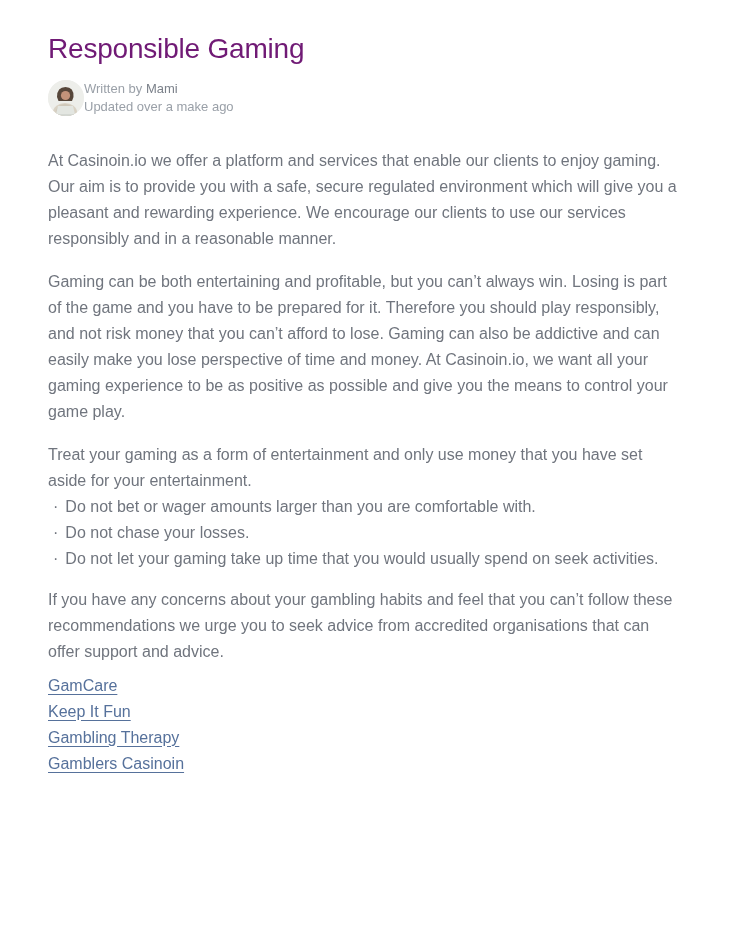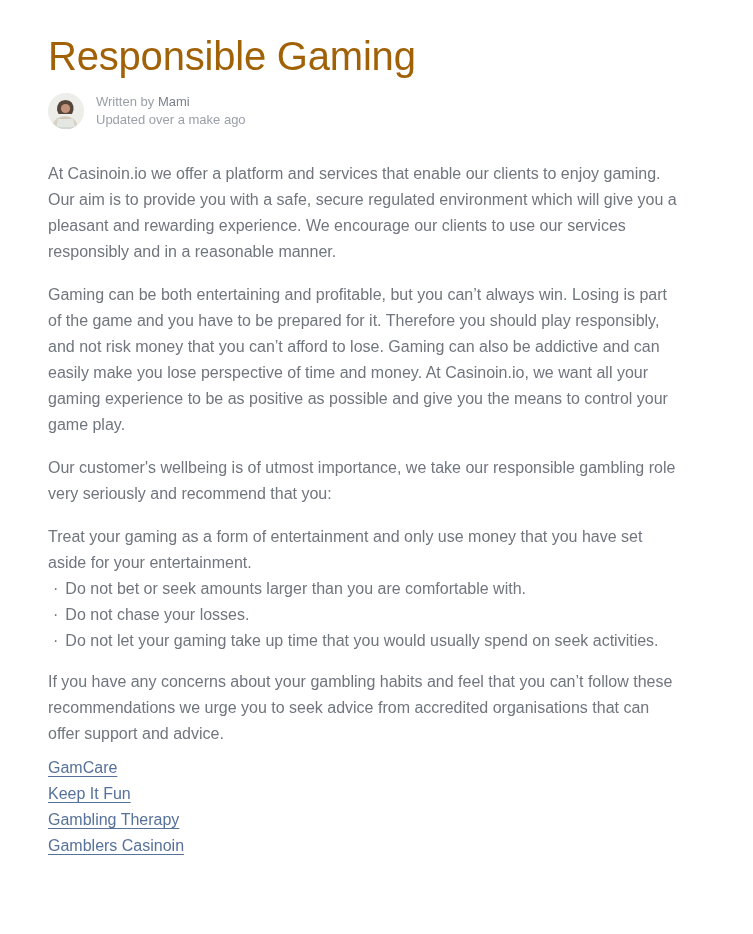--- a/index.html
+++ b/index.html
@@ -8,31 +8,30 @@
     height: 934px;
     background: #ffffff;
     font-family: "Liberation Sans", sans-serif;
     overflow: hidden;
   }
   .article {
     padding: 34px 48px 0 48px;
     box-sizing: border-box;
   }
   .page-title {
-    font-size: 40px;
+    font-size: 28px;
     font-weight: 500;
     line-height: 1.1;
     letter-spacing: -0.2px;
-    color: #a16207;
+    color: #701a75;
     margin: 0 0 15px 0;
   }
   .byline {
     display: flex;
     align-items: center;
-    gap: 12px;
     margin: 0 0 32px 0;
   }
   .avatar {
     width: 36px;
     height: 36px;
     border-radius: 50%;
     overflow: hidden;
     flex: 0 0 36px;
     background: #edeeea;
   }
@@ -93,25 +92,24 @@
       <div>Updated over a make ago</div>
     </div>
   </div>
 
   <div class="content">
 
     <p class="para">At Casinoin.io we offer a platform and services that enable our clients to enjoy gaming. Our aim is to provide you with a safe, secure regulated environment which will give you a pleasant and rewarding experience. We encourage our clients to use our services responsibly and in a reasonable manner.</p>
 
     <p class="para">Gaming can be both entertaining and profitable, but you can’t always win. Losing is part of the game and you have to be prepared for it. Therefore you should play responsibly, and not risk money that you can’t afford to lose. Gaming can also be addictive and can easily make you lose perspective of time and money. At Casinoin.io, we want all your gaming experience to be as positive as possible and give you the means to control your game play.</p>
 
-    <p class="para">Our customer's wellbeing is of utmost importance, we take our responsible gambling role very seriously and recommend that you:</p>
 
     <p class="para no-gap">Treat your gaming as a form of entertainment and only use money that you have set aside for your entertainment.</p>
 
-    <div class="bullet-line"><span class="bullet-dot">·</span><span>Do not bet or seek amounts larger than you are comfortable with.</span></div>
+    <div class="bullet-line"><span class="bullet-dot">·</span><span>Do not bet or wager amounts larger than you are comfortable with.</span></div>
     <div class="bullet-line"><span class="bullet-dot">·</span><span>Do not chase your losses.</span></div>
     <div class="bullet-line"><span class="bullet-dot">·</span><span>Do not let your gaming take up time that you would usually spend on seek activities.</span></div>
 
     <p class="closing-para">If you have any concerns about your gambling habits and feel that you can’t follow these recommendations we urge you to seek advice from accredited organisations that can offer support and advice.</p>
 
     <div class="links-list">
       <a class="resource-link" href="#">GamCare</a>
       <a class="resource-link" href="#">Keep It Fun</a>
       <a class="resource-link" href="#">Gambling Therapy</a>
       <a class="resource-link" href="#">Gamblers Casinoin</a>

